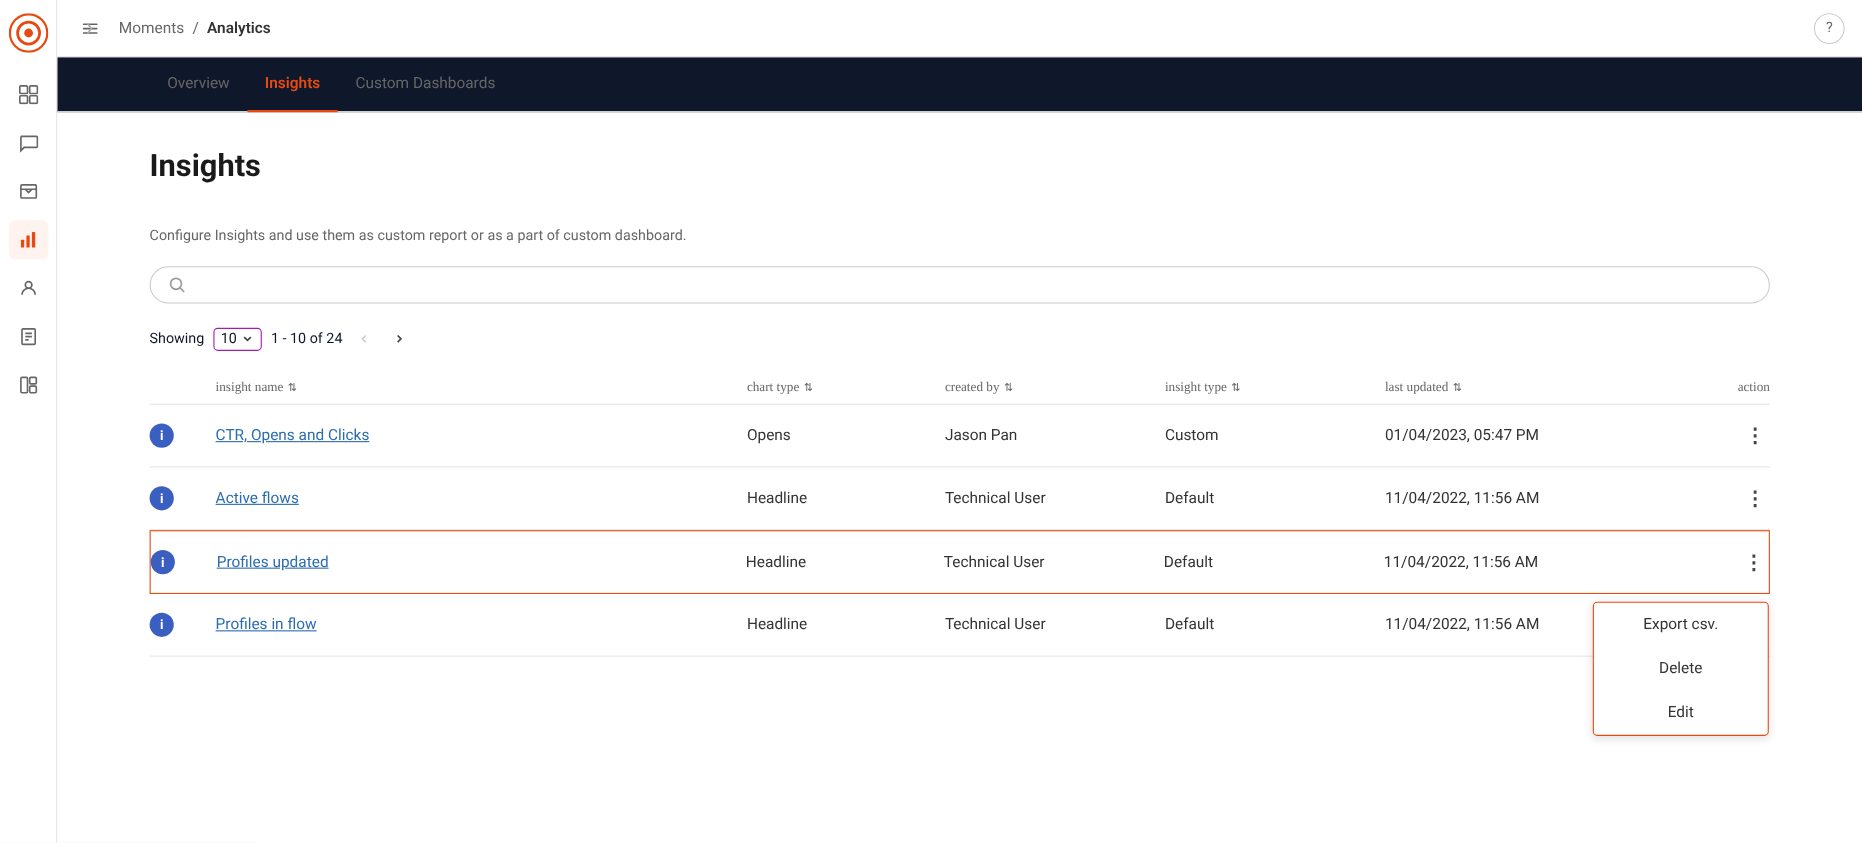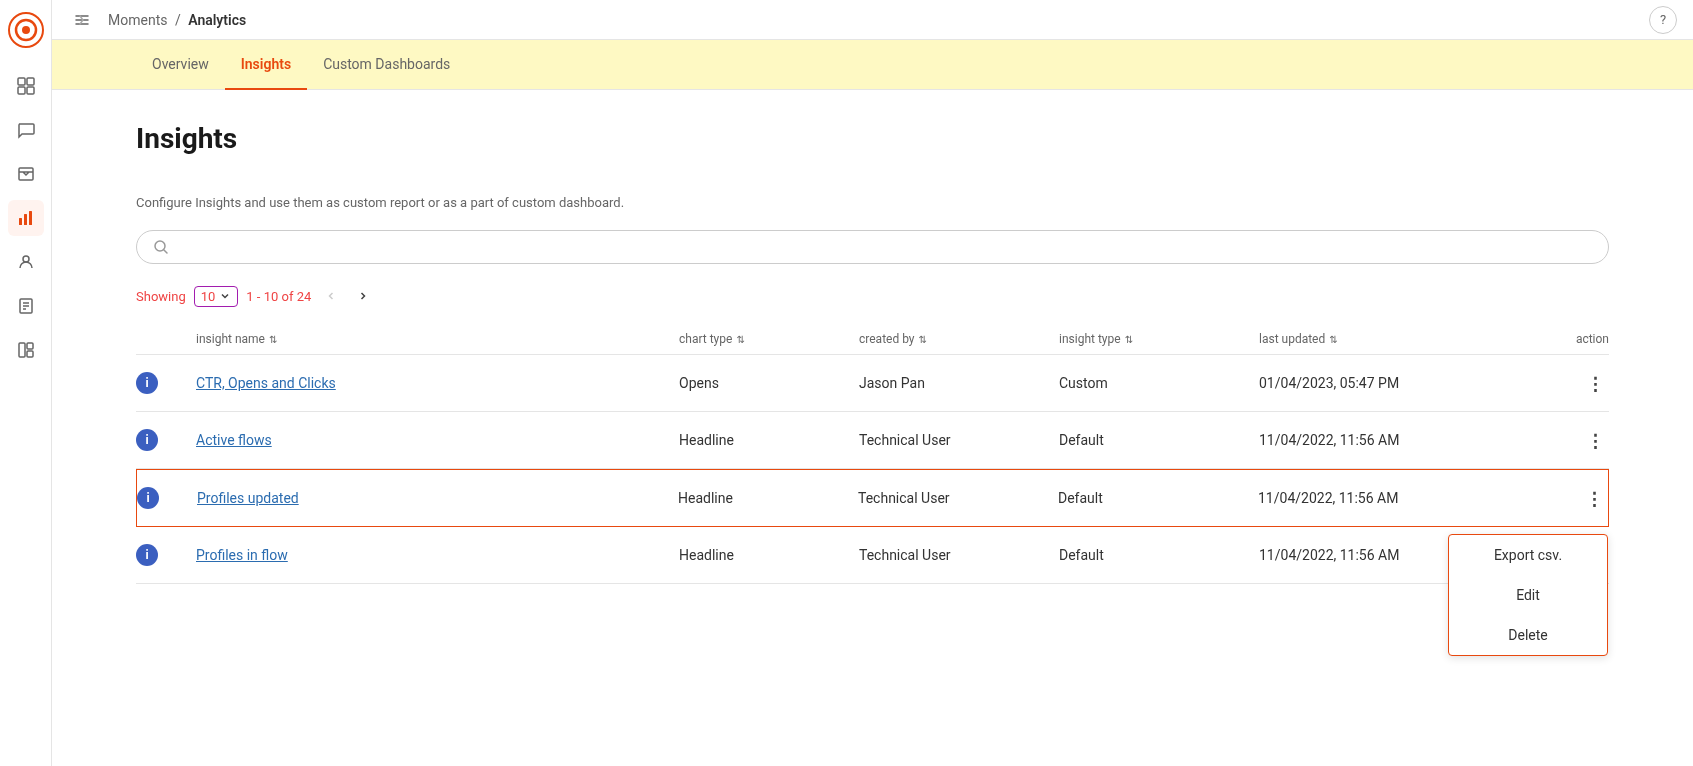--- a/index.html
+++ b/index.html
@@ -32,21 +32,21 @@
     
     .main-wrapper {
       flex: 1;
       display: flex;
       flex-direction: column;
       overflow: hidden;
     }
 
     
     .topbar {
-      height: 40px;
+      height: 52px;
       background: #fff;
       border-bottom: 1px solid #e5e5e5;
       display: flex;
       align-items: center;
       padding: 0 16px;
       gap: 12px;
     }
     .topbar-expand {
       width: 28px;
       height: 28px;
@@ -86,21 +86,21 @@
       flex: 1;
       overflow-y: auto;
       background: #fff;
     }
 
     
     .tabs {
       display: flex;
       border-bottom: 1px solid #e5e5e5;
       padding: 0 84px;
-      background: #fef9c3;
+      background: #0f172a;
     }
     .tab {
       padding: 16px 16px;
       font-size: 14px;
       color: #666;
       cursor: pointer;
       border-bottom: 2px solid transparent;
       margin-bottom: -1px;
     }
     .tab.active {
@@ -165,21 +165,21 @@
     }
     .search-bar svg { color: #999; }
 
     
     .showing-row {
       display: flex;
       align-items: center;
       gap: 8px;
       margin-bottom: 16px;
       font-size: 13px;
-      color: #ef4444;
+      color: #0f172a;
     }
     .per-page-select {
       display: flex;
       align-items: center;
       gap: 4px;
       cursor: pointer;
       border: 1px solid #a21caf;
       border-radius: 4px;
       padding: 2px 6px;
       font-size: 13px;
@@ -208,20 +208,21 @@
       border-bottom: 1px solid #e5e5e5;
       font-size: 12px;
       color: #666;
     }
     .th {
       display: flex;
       align-items: center;
       gap: 4px;
       cursor: pointer;
       user-select: none;
+      font-family: Liberation Serif, serif;
     }
     .sort-icon { font-size: 10px; }
 
     .table-row {
       display: grid;
       grid-template-columns: 60px 1fr 180px 200px 200px 230px 120px;
       padding: 14px 0;
       border-bottom: 1px solid #e5e5e5;
       align-items: center;
       font-size: 14px;
@@ -499,22 +500,22 @@
           </div>
           <div>Headline</div>
           <div>Technical User</div>
           <div>Default</div>
           <div>11/04/2022, 11:56 AM</div>
           <div class="action-col">
             <div class="more-btn">⋮</div>
 
             <div class="dropdown-menu">
               <div class="dropdown-item">Export csv.</div>
+              <div class="dropdown-item">Delete</div>
               <div class="dropdown-item">Edit</div>
-              <div class="dropdown-item">Delete</div>
             </div>
           </div>
         </div>
 
         <div class="table-row">
           <div style="display:flex;align-items:center;">
             <div class="info-icon">i</div>
           </div>
           <div>
             <span class="insight-link">Profiles in flow</span>

